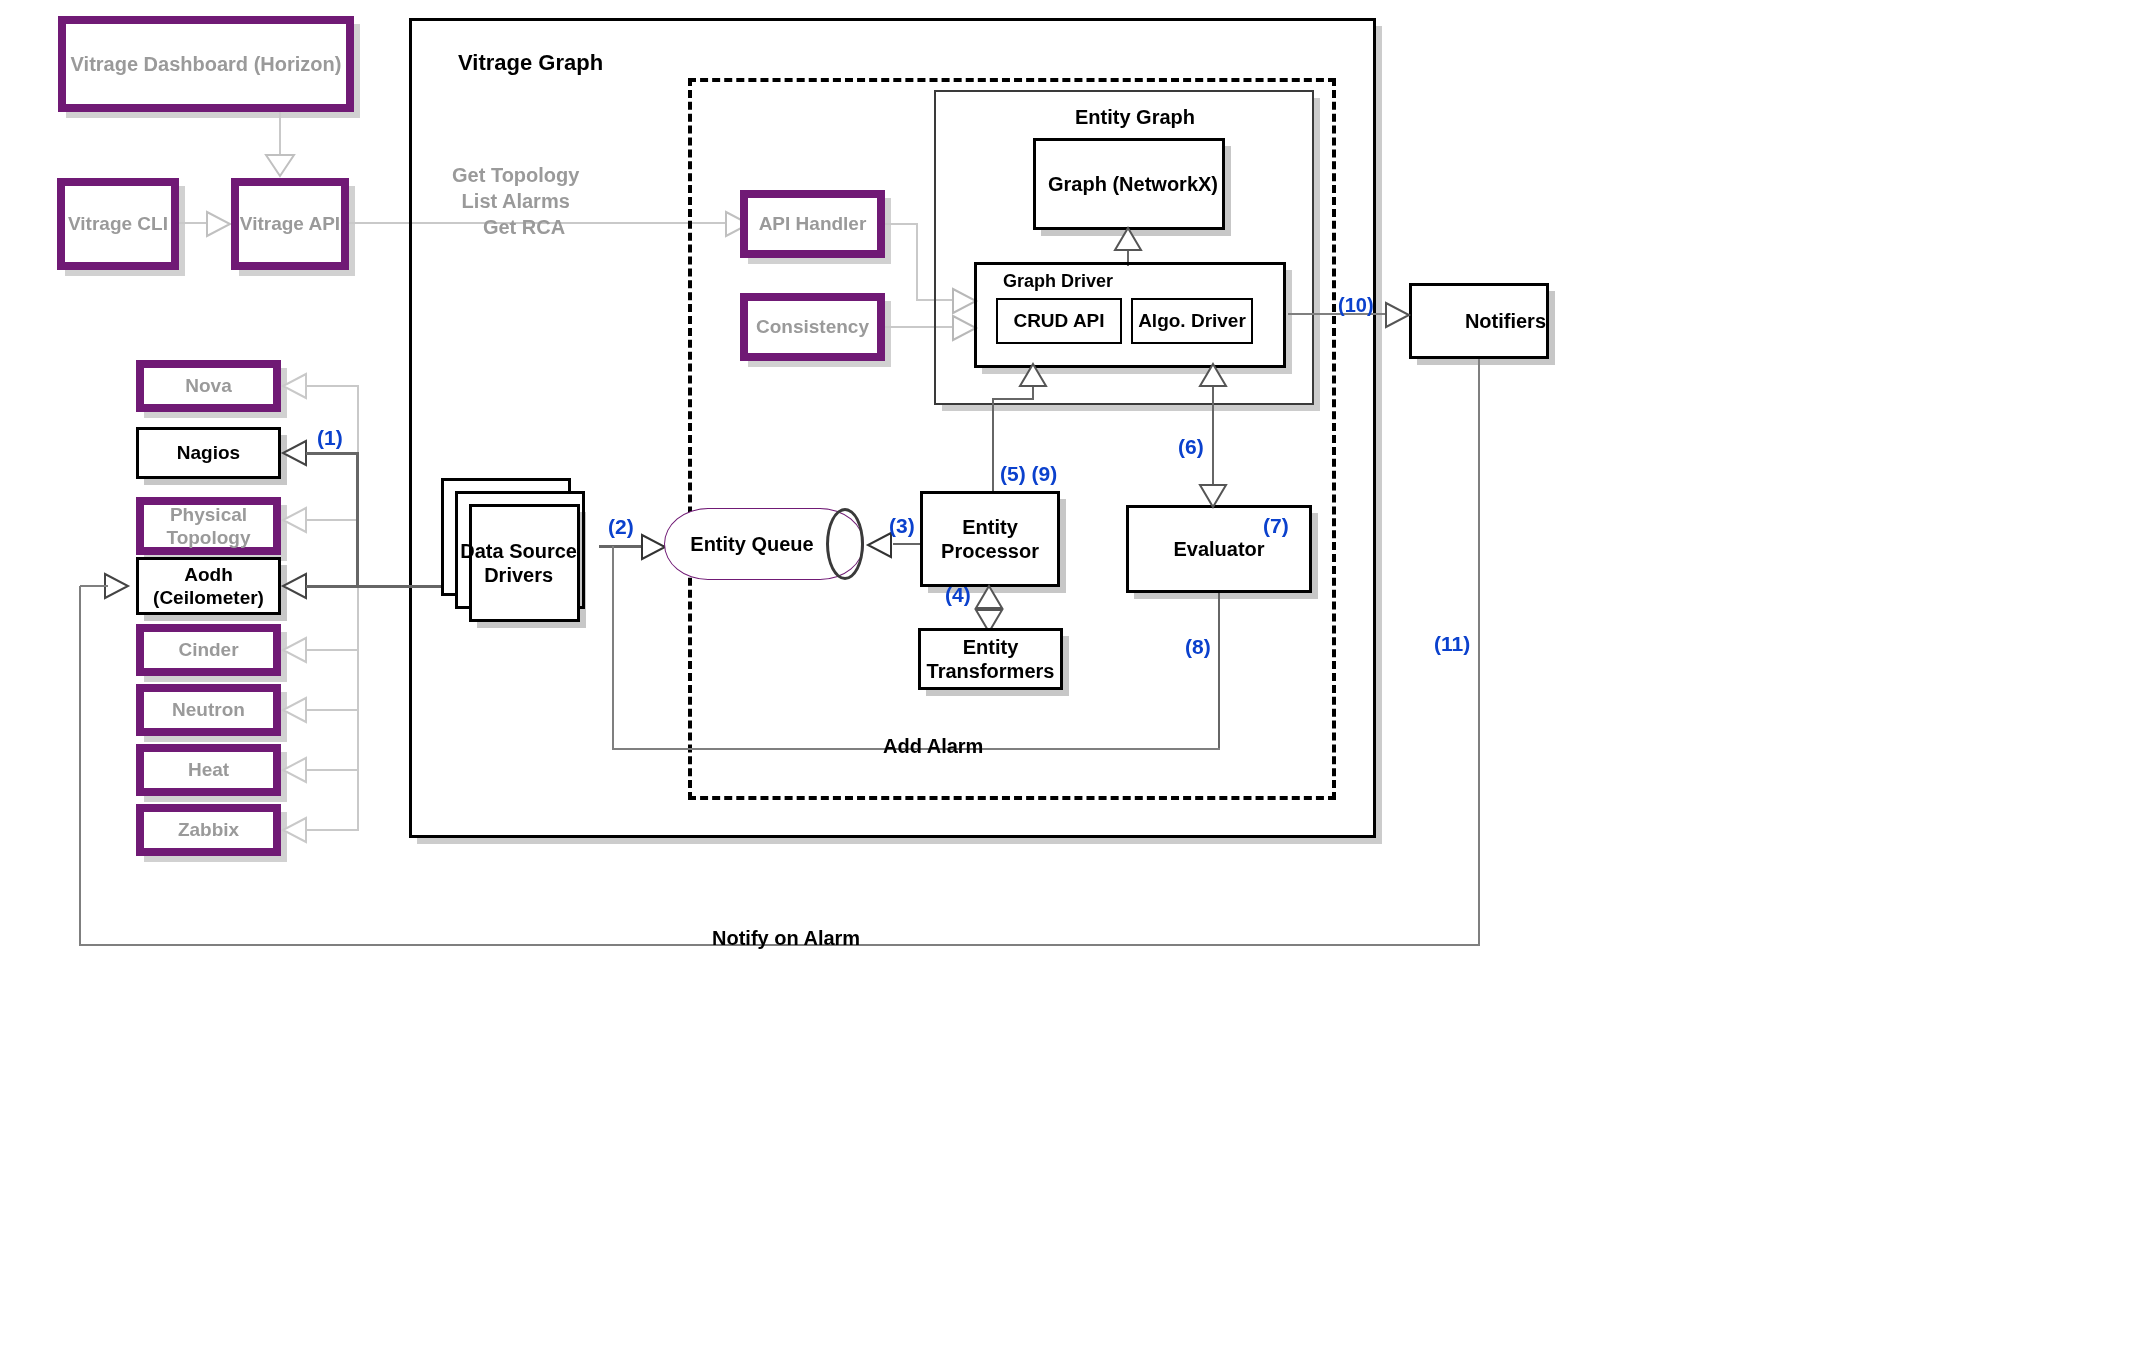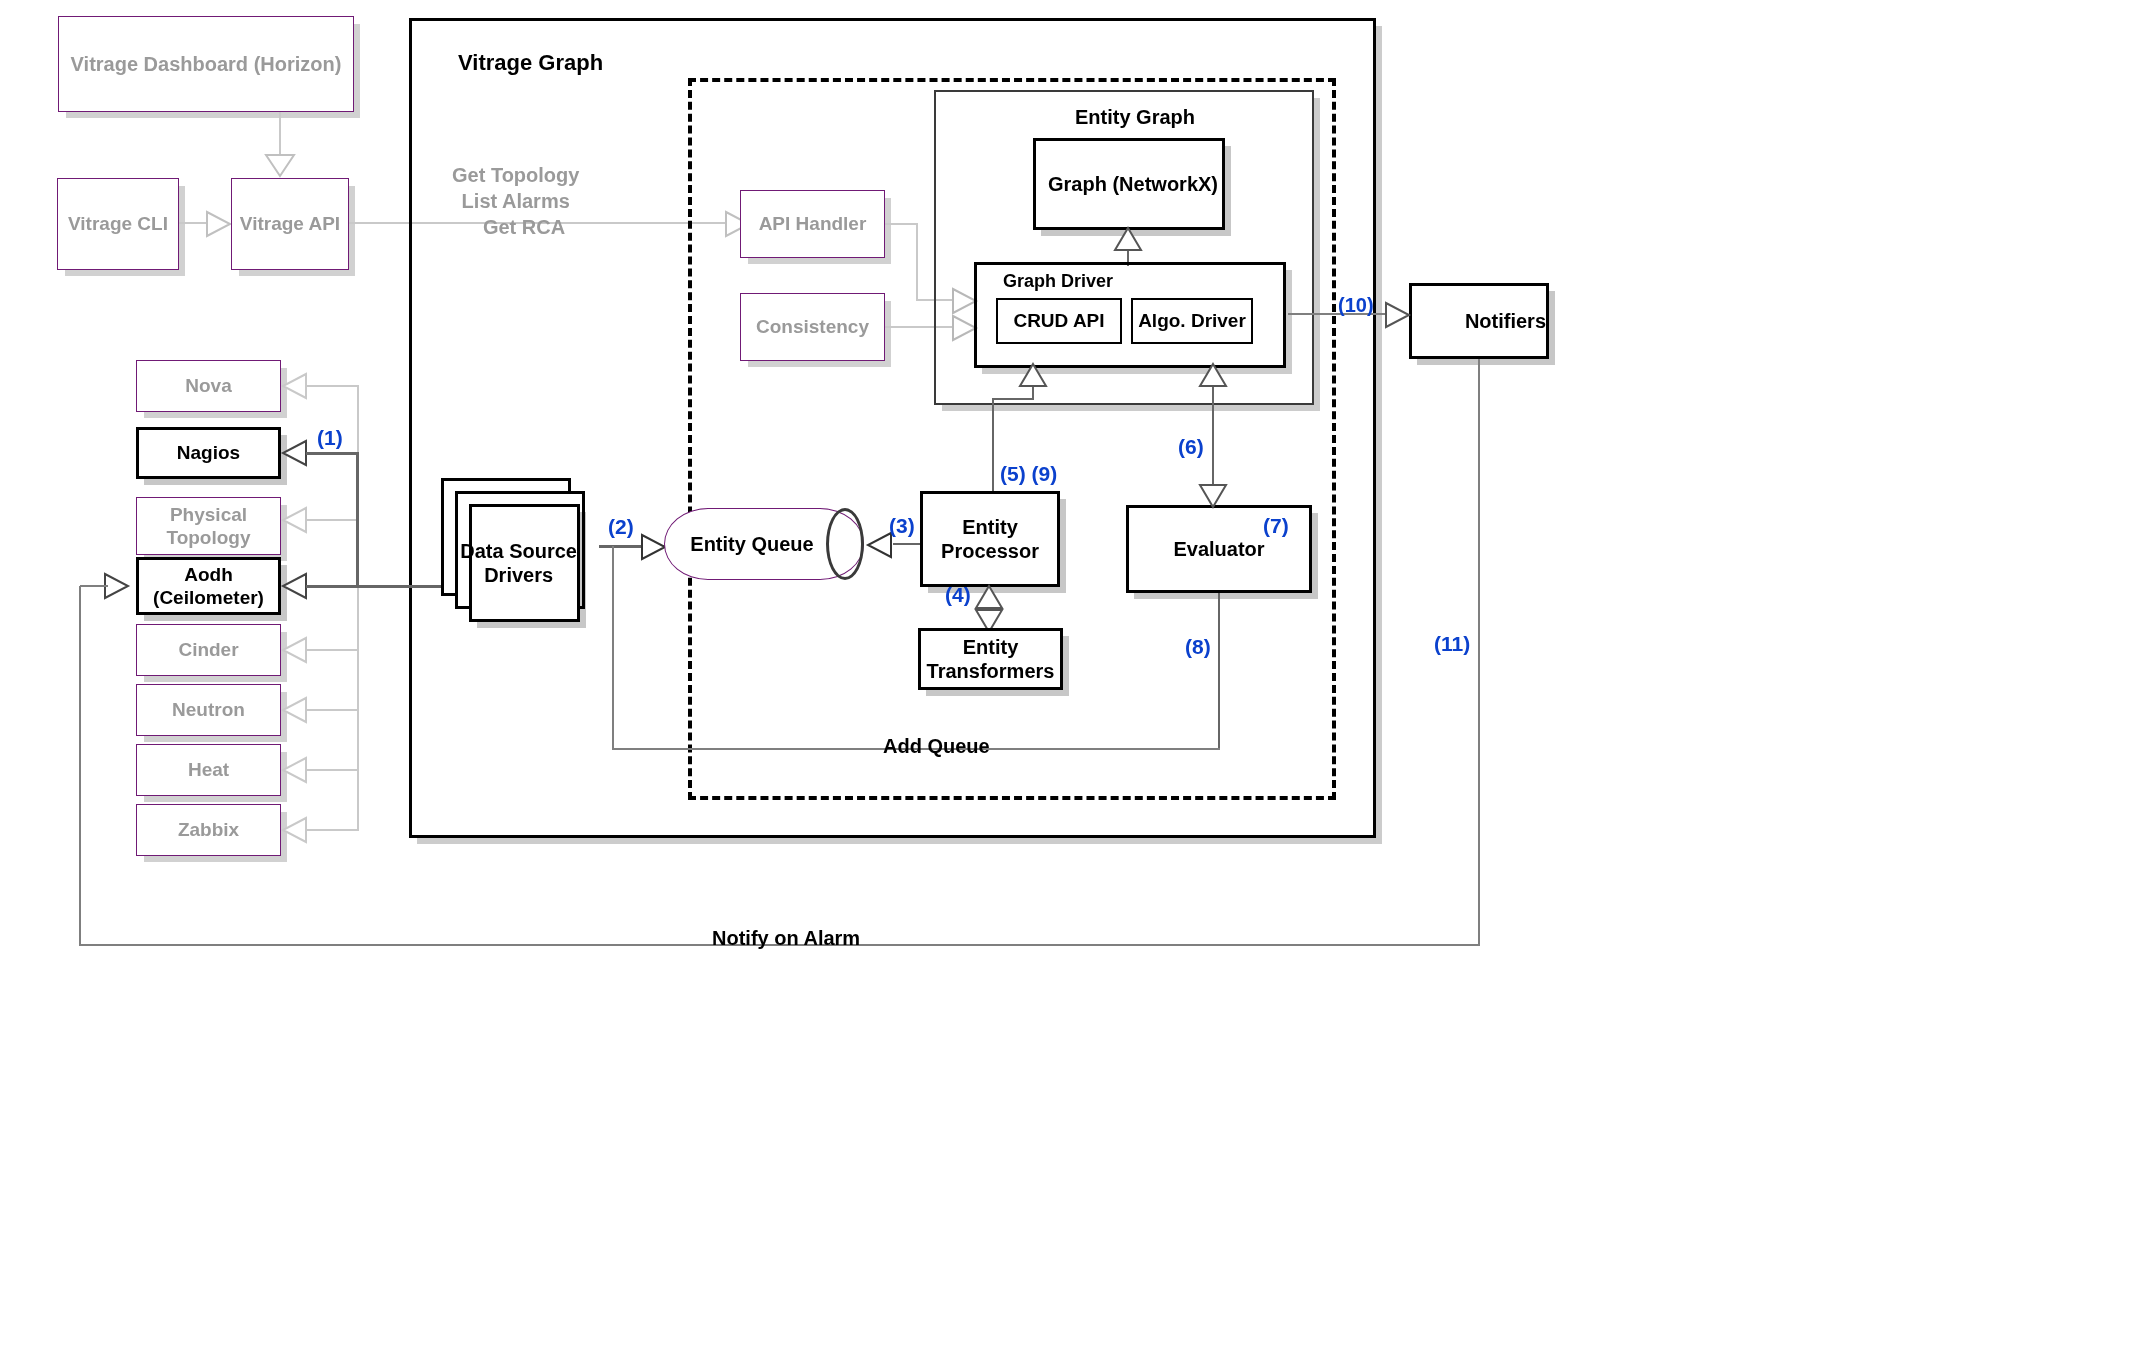--- a/index.html
+++ b/index.html
@@ -28,21 +28,21 @@
     text-align: center;
     font-weight: bold;
     line-height: 1.22;
   }
   .box.solid {
     border: 3px solid #000000;
     color: #000000;
     box-shadow: 7px 7px 0 -1px rgba(0,0,0,0.22);
   }
   .box.faded {
-    border: 1px solid #701a75;
+    border: 8px solid #701a75;
     color: #9a9a9a;
     box-shadow: 7px 7px 0 -1px rgba(0,0,0,0.18);
   }
   .box.plain {
     border: 2px solid #000000;
     color: #000000;
     box-shadow: none;
   }
   .container-box {
     position: absolute;
@@ -335,21 +335,21 @@
   <svg class="tri" style="left:1199px; top:483px; width:28px; height:26px;">
     <polygon points="14,24 27,2 1,2" fill="#ffffff" stroke="#555555" stroke-width="2"></polygon>
   </svg>
   <div class="lbl blue" style="left:1178px; top:433px; font-size:21px;">(6)</div>
 
   <div class="ln dark" style="left:1218px; top:593px; width:2px; height:156px;"></div>
   <div class="lbl blue" style="left:1185px; top:633px; font-size:21px;">(8)</div>
 
   <div class="ln" style="left:612px; top:748px; width:608px; height:2px;"></div>
   <div class="ln" style="left:612px; top:546px; width:2px; height:203px;"></div>
-  <div class="lbl black" style="left:883px; top:733px; font-size:20px;">Add Queue</div>
+  <div class="lbl black" style="left:883px; top:733px; font-size:20px;">Add Alarm</div>
 
   <div class="ln" style="left:1478px; top:359px; width:2px; height:587px;"></div>
   <div class="ln" style="left:79px; top:944px; width:1401px; height:2px;"></div>
   <div class="ln" style="left:79px; top:586px; width:2px; height:360px;"></div>
   <svg class="tri" style="left:104px; top:572px; width:26px; height:28px;">
     <polygon points="1,2 24,14 1,26" fill="#ffffff" stroke="#444444" stroke-width="2"></polygon>
   </svg>
   <div class="ln" style="left:80px; top:585px; width:28px; height:2px;"></div>
   <div class="lbl black" style="left:712px; top:925px; font-size:20px;">Notify on Alarm</div>
   <div class="lbl blue" style="left:1434px; top:630px; font-size:21px;">(11)</div>

